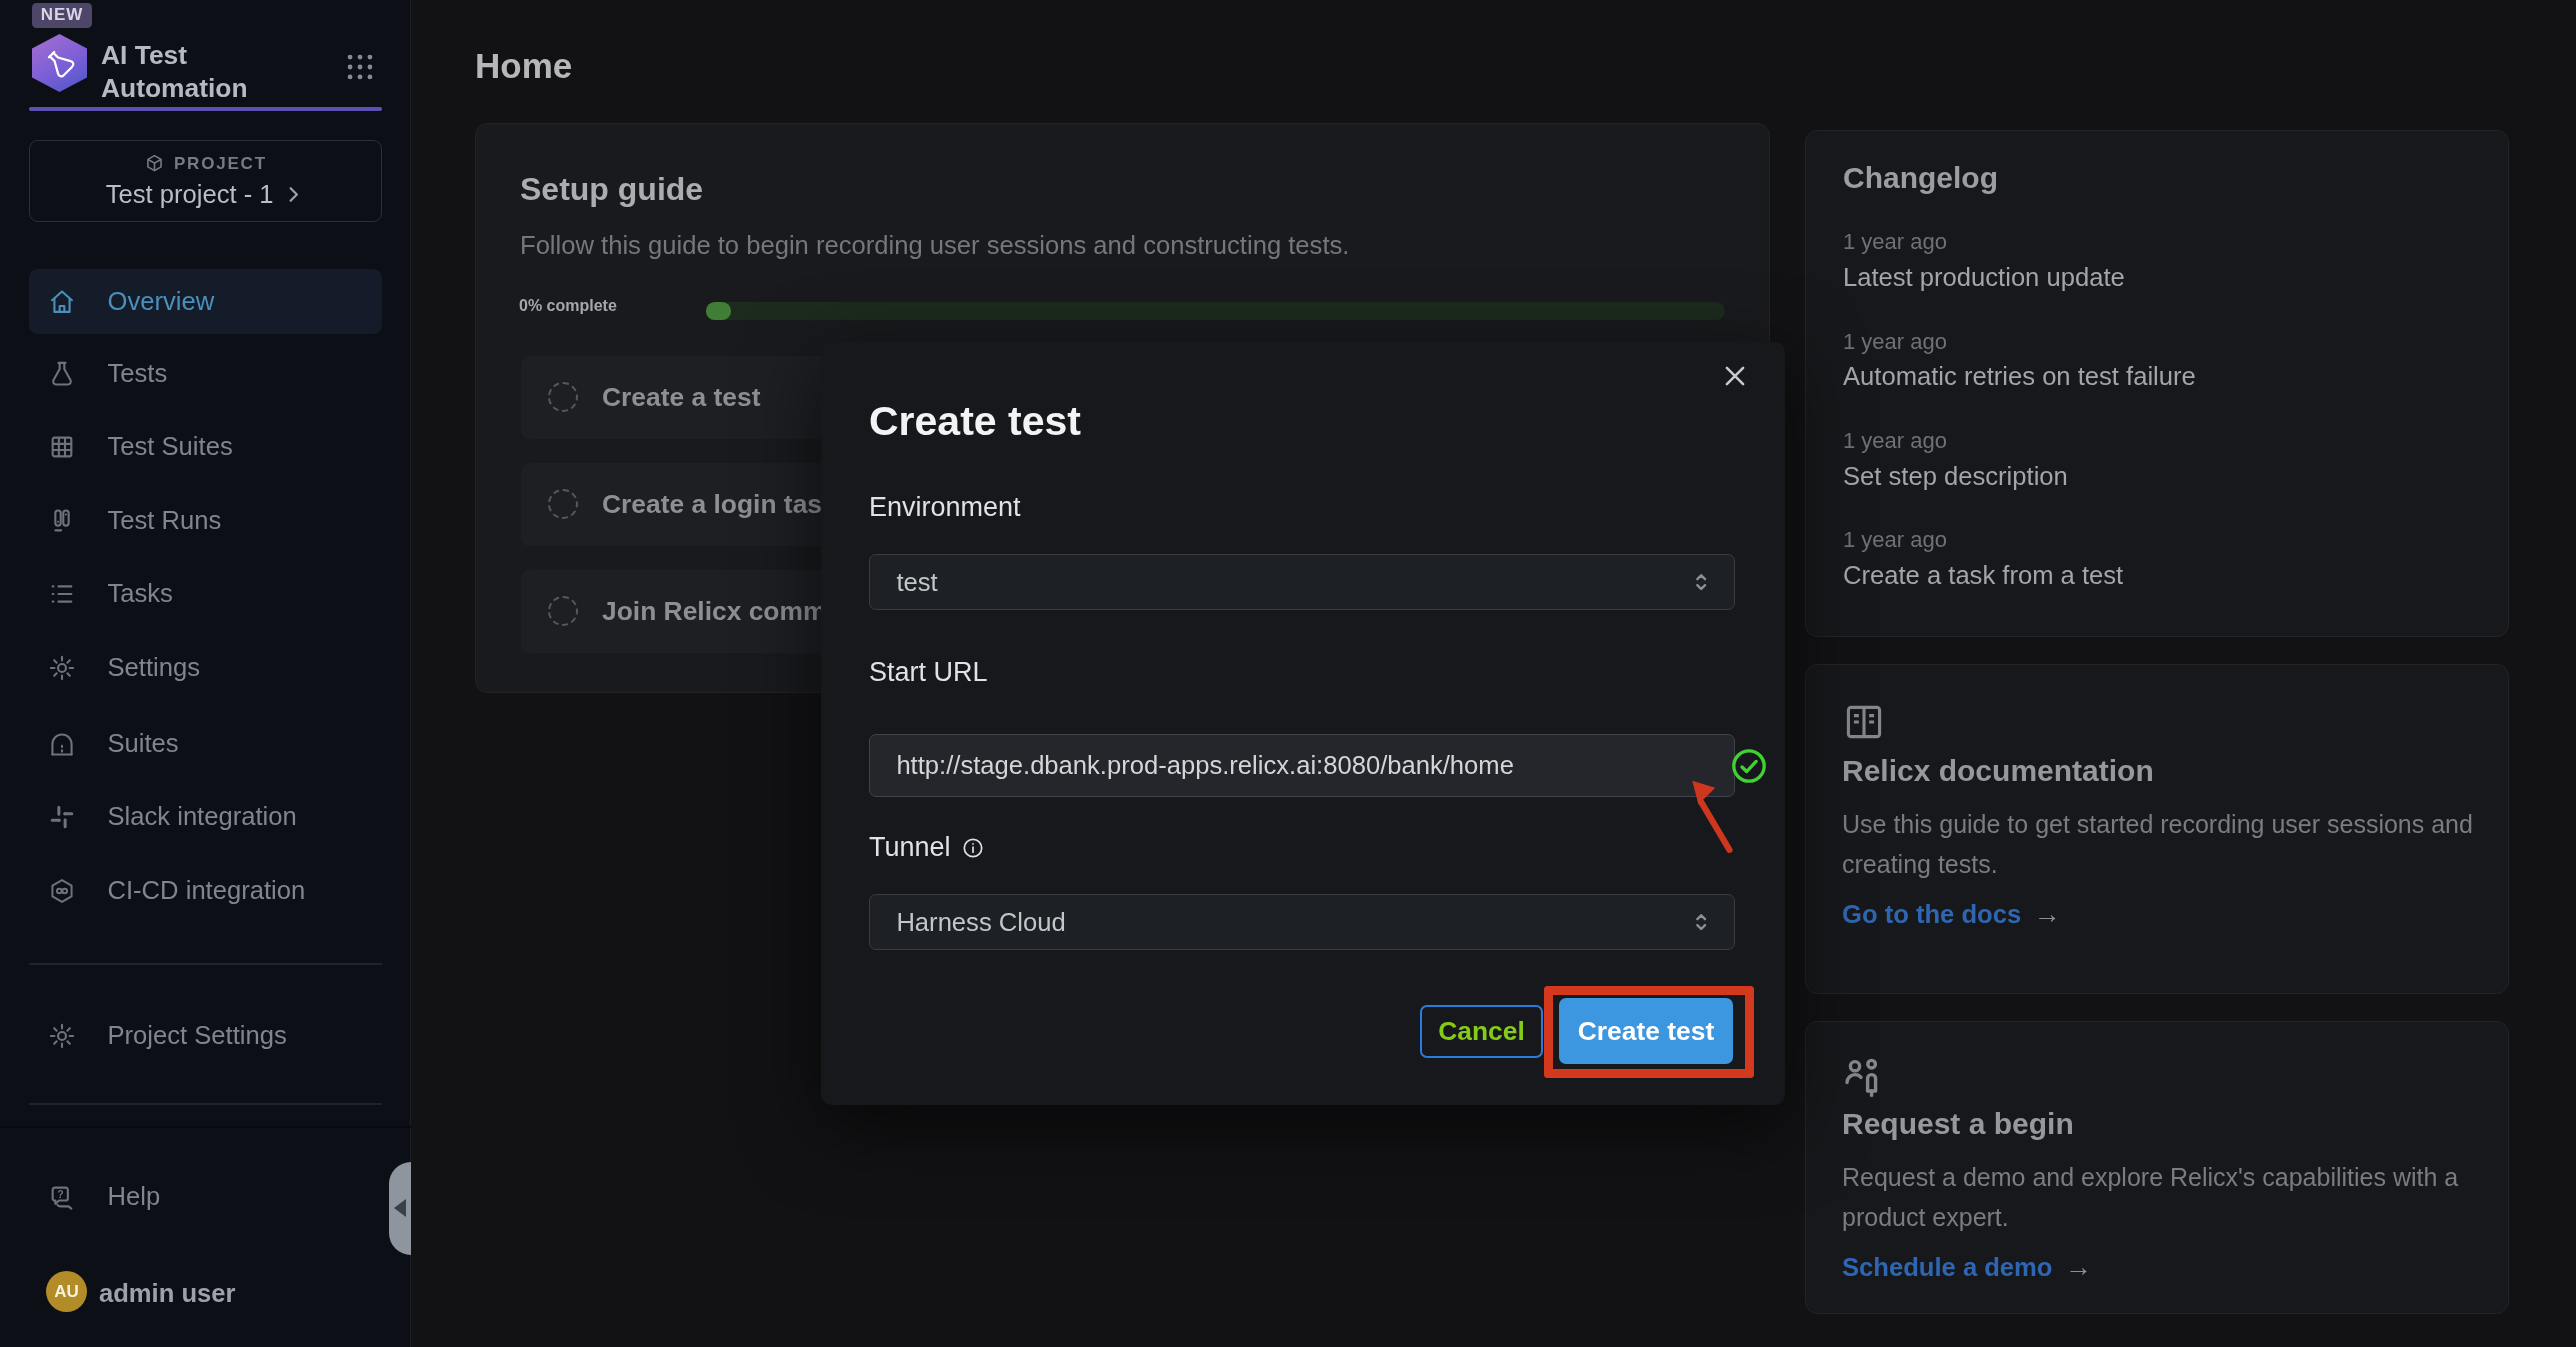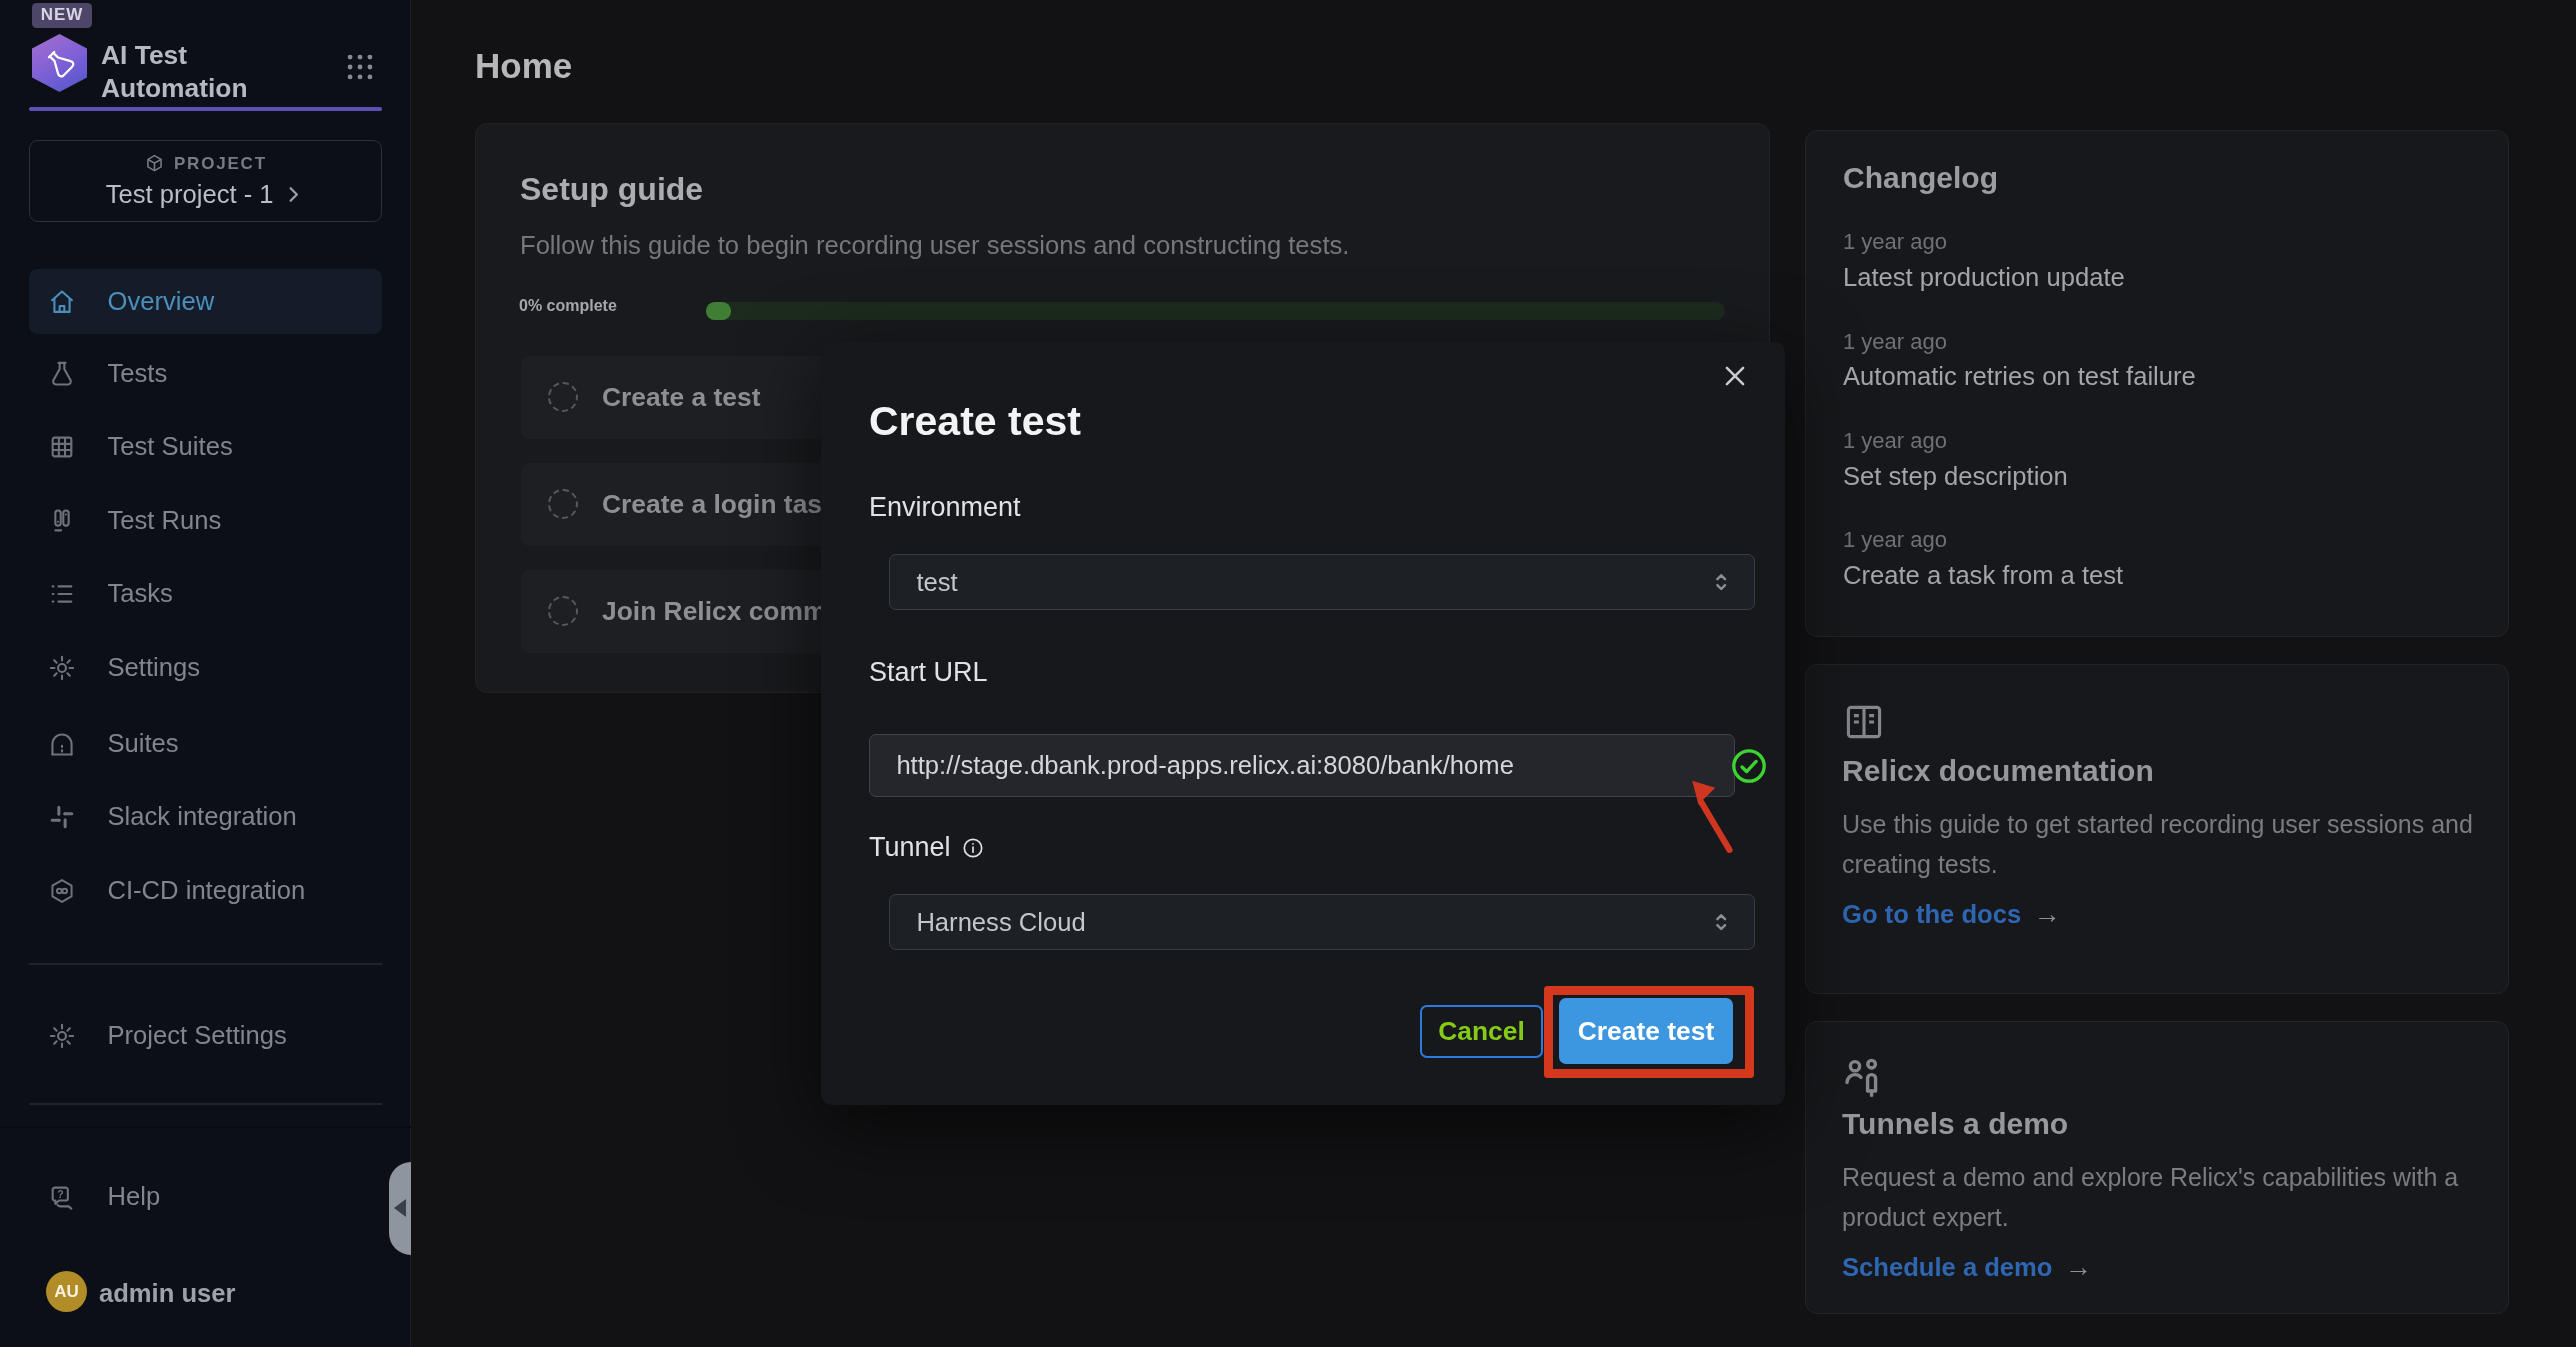--- a/index.html
+++ b/index.html
@@ -74,21 +74,21 @@
   .rc-link .arr{color:#8d8f93;font-weight:400;font-size:27px;}
 
   
   .modal{position:absolute;left:821px;top:342px;width:964px;height:763px;background:#17181c;
          border-radius:10.6px;box-shadow:0 21px 79px rgba(0,0,0,.6);z-index:50;}
   .modal-close{position:absolute;left:893px;top:13.2px;width:42px;height:42px;color:#c9cbcf;
                display:flex;align-items:center;justify-content:center;cursor:pointer;}
   .modal-title{position:absolute;left:48px;top:56px;font-size:41px;font-weight:700;color:#f2f3f5;}
   .m-label{position:absolute;left:48px;font-size:27px;color:#e1e2e5;display:flex;align-items:center;gap:10.6px;}
   .m-select{position:absolute;left:48px;width:866px;height:56px;background:#1d2025;border:1.8px solid #383c45;
-            border-radius:7px;display:flex;align-items:center;padding:0 26.4px;font-size:25.6px;color:#c4c6ca;cursor:pointer;margin-left:20px;}
+            border-radius:7px;display:flex;align-items:center;padding:0 26.4px;font-size:25.6px;color:#c4c6ca;cursor:pointer;}
   .m-select .updown{position:absolute;right:19.4px;width:26.4px;height:26.4px;color:#8b8f97;}
   .m-input{position:absolute;left:48px;width:866px;height:63px;background:#24262c;border:1.8px solid #3f434c;
            border-radius:7px;display:flex;align-items:center;padding:0 26.4px;font-size:25.6px;color:#d4d5d8;cursor:text;}
   .check-ok{position:absolute;left:860px;top:12.3px;width:38px;height:38px;color:#3fd331;}
   .btn{border-radius:7px;font-size:26.4px;font-weight:600;display:flex;align-items:center;justify-content:center;cursor:pointer;}
   .btn-cancel{position:absolute;left:599px;top:663px;width:123px;height:53px;border:2.6px solid #2c7cdf;color:#84cc16;background:transparent;}
   .btn-create{position:absolute;left:738px;top:656px;width:174px;height:66px;background:#3d96e0;color:#ffffff;}
 
   
   .red-box{position:absolute;left:1544px;top:986px;width:210px;height:92px;border:9.7px solid #d5391d;border-radius:3.5px;z-index:60;}
@@ -389,21 +389,21 @@
   <div class="rc-body" style="top:804px">Use this guide to get started recording user sessions and creating tests.</div>
   <div class="rc-link" style="top:899px">
     <span>Go to the docs</span>
     <span class="arr">→</span>
   </div>
 
   <div class="card" style="left:1805px;top:1021px;width:704px;height:293px"></div>
   <svg class="rc-icon ic" style="left:1840px;top:1051px" width="48" height="48" viewBox="0 0 54 54">
       <use href="#i-people" width="54" height="54"></use>
     </svg>
-  <div class="rc-title" style="top:1107px">Tunnels a demo</div>
+  <div class="rc-title" style="top:1107px">Request a begin</div>
   <div class="rc-body" style="top:1157px">Request a demo and explore Relicx's capabilities with a product expert.</div>
   <div class="rc-link" style="top:1252px">
     <span>Schedule a demo</span>
     <span class="arr">→</span>
   </div>
 
   <div class="modal">
     <div class="modal-close">
       <svg class="ic" width="30" height="30" viewBox="0 0 34 34">
           <use href="#i-close"></use>

